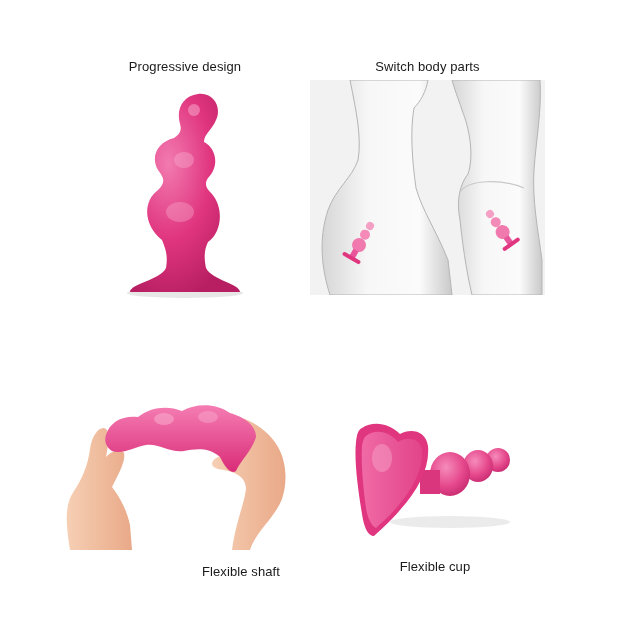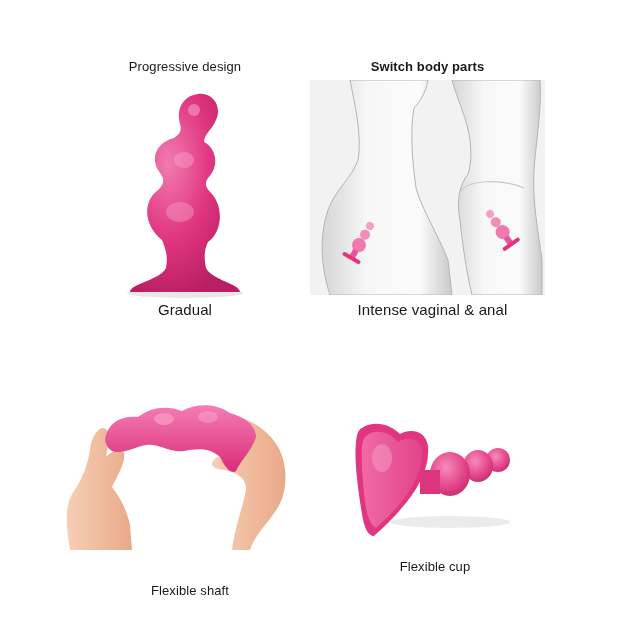--- a/index.html
+++ b/index.html
@@ -32,24 +32,23 @@
              C92,40 84,44 84,52 C96,58 100,76 88,88
              C84,94 86,98 92,104 C104,118 102,142 88,152
              C84,160 84,168 86,178 C92,190 120,194 120,202 Z" fill="url(#pk1)"></path>
     <ellipse cx="74" cy="20" rx="6" ry="6" fill="#f7a7cb" opacity="0.55"></ellipse>
     <ellipse cx="64" cy="70" rx="10" ry="8" fill="#f7a7cb" opacity="0.45"></ellipse>
     <ellipse cx="60" cy="122" rx="14" ry="10" fill="#f7a7cb" opacity="0.4"></ellipse>
   </svg>
 </div>
 
 <div class="label sub" style="left:110px; top:300px; width:150px;">
-  <div>Gradual</div>
 </div>
 
-<div class="label" style="left:310px; top:56px; width:235px;font-weight:bold;">Switch body parts</div>
+<div class="label" style="left:310px; top:56px; width:235px;">Switch body parts</div>
 
 <div class="art" style="left:310px; top:80px; width:235px; height:215px; background:#f2f2f2; overflow:hidden;">
   <svg width="235" height="215" viewBox="0 0 235 215">
     <defs>
       <linearGradient id="bodyg" x1="0" x2="1">
         <stop offset="0%" stop-color="#d6d6d6"></stop>
         <stop offset="35%" stop-color="#f7f7f7"></stop>
         <stop offset="75%" stop-color="#fbfbfb"></stop>
         <stop offset="100%" stop-color="#c9c9c9"></stop>
       </linearGradient>
@@ -77,21 +76,20 @@
       <ellipse cx="0" cy="0" rx="4" ry="4" fill="#f4a0c5"></ellipse>
       <ellipse cx="0" cy="10" rx="5" ry="5" fill="#f38ab7"></ellipse>
       <ellipse cx="0" cy="22" rx="7" ry="7" fill="#f07aad"></ellipse>
       <rect x="-3" y="28" width="6" height="8" fill="#e9559a"></rect>
       <rect x="-10" y="35" width="20" height="4" rx="2" fill="#e0357f"></rect>
     </g>
   </svg>
 </div>
 
 <div class="label sub" style="left:330px; top:300px; width:205px;">
-  <div>Intense vaginal &amp; anal</div>
 </div>
 
 <div class="art" style="left:60px; top:395px;">
   <svg width="260" height="155" viewBox="0 0 260 155">
     <defs>
       <linearGradient id="skin" x1="0" x2="1">
         <stop offset="0%" stop-color="#f6cfb4"></stop>
         <stop offset="100%" stop-color="#e9a988"></stop>
       </linearGradient>
       <linearGradient id="pk3" x1="0" y1="0" x2="0" y2="1">
@@ -112,21 +110,21 @@
     <path d="M46,40 C50,26 64,20 78,22 C90,12 108,10 122,16
              C136,8 156,8 170,18 C184,22 196,30 196,42
              C192,56 180,66 176,76 C170,80 164,70 160,62
              C148,52 136,54 124,56 C110,58 98,48 86,50
              C74,52 62,60 52,56 C46,52 44,46 46,40 Z" fill="url(#pk3)"></path>
     <ellipse cx="104" cy="24" rx="10" ry="6" fill="#f8a8cc" opacity="0.6"></ellipse>
     <ellipse cx="148" cy="22" rx="10" ry="6" fill="#f8a8cc" opacity="0.5"></ellipse>
   </svg>
 </div>
 
-<div class="label" style="left:100px; top:580px; width:180px;">Flexible shaft</div>
+<div class="label" style="left:100px; top:561px; width:180px;text-align:right;">Flexible shaft</div>
 
 <div class="art" style="left:330px; top:410px;">
   <svg width="200" height="135" viewBox="0 0 200 135">
     <defs>
       <radialGradient id="pk4" cx="40%" cy="35%" r="70%">
         <stop offset="0%" stop-color="#f58cbb"></stop>
         <stop offset="60%" stop-color="#e64a8d"></stop>
         <stop offset="100%" stop-color="#c92a70"></stop>
       </radialGradient>
       <linearGradient id="cup" x1="0" x2="1">

